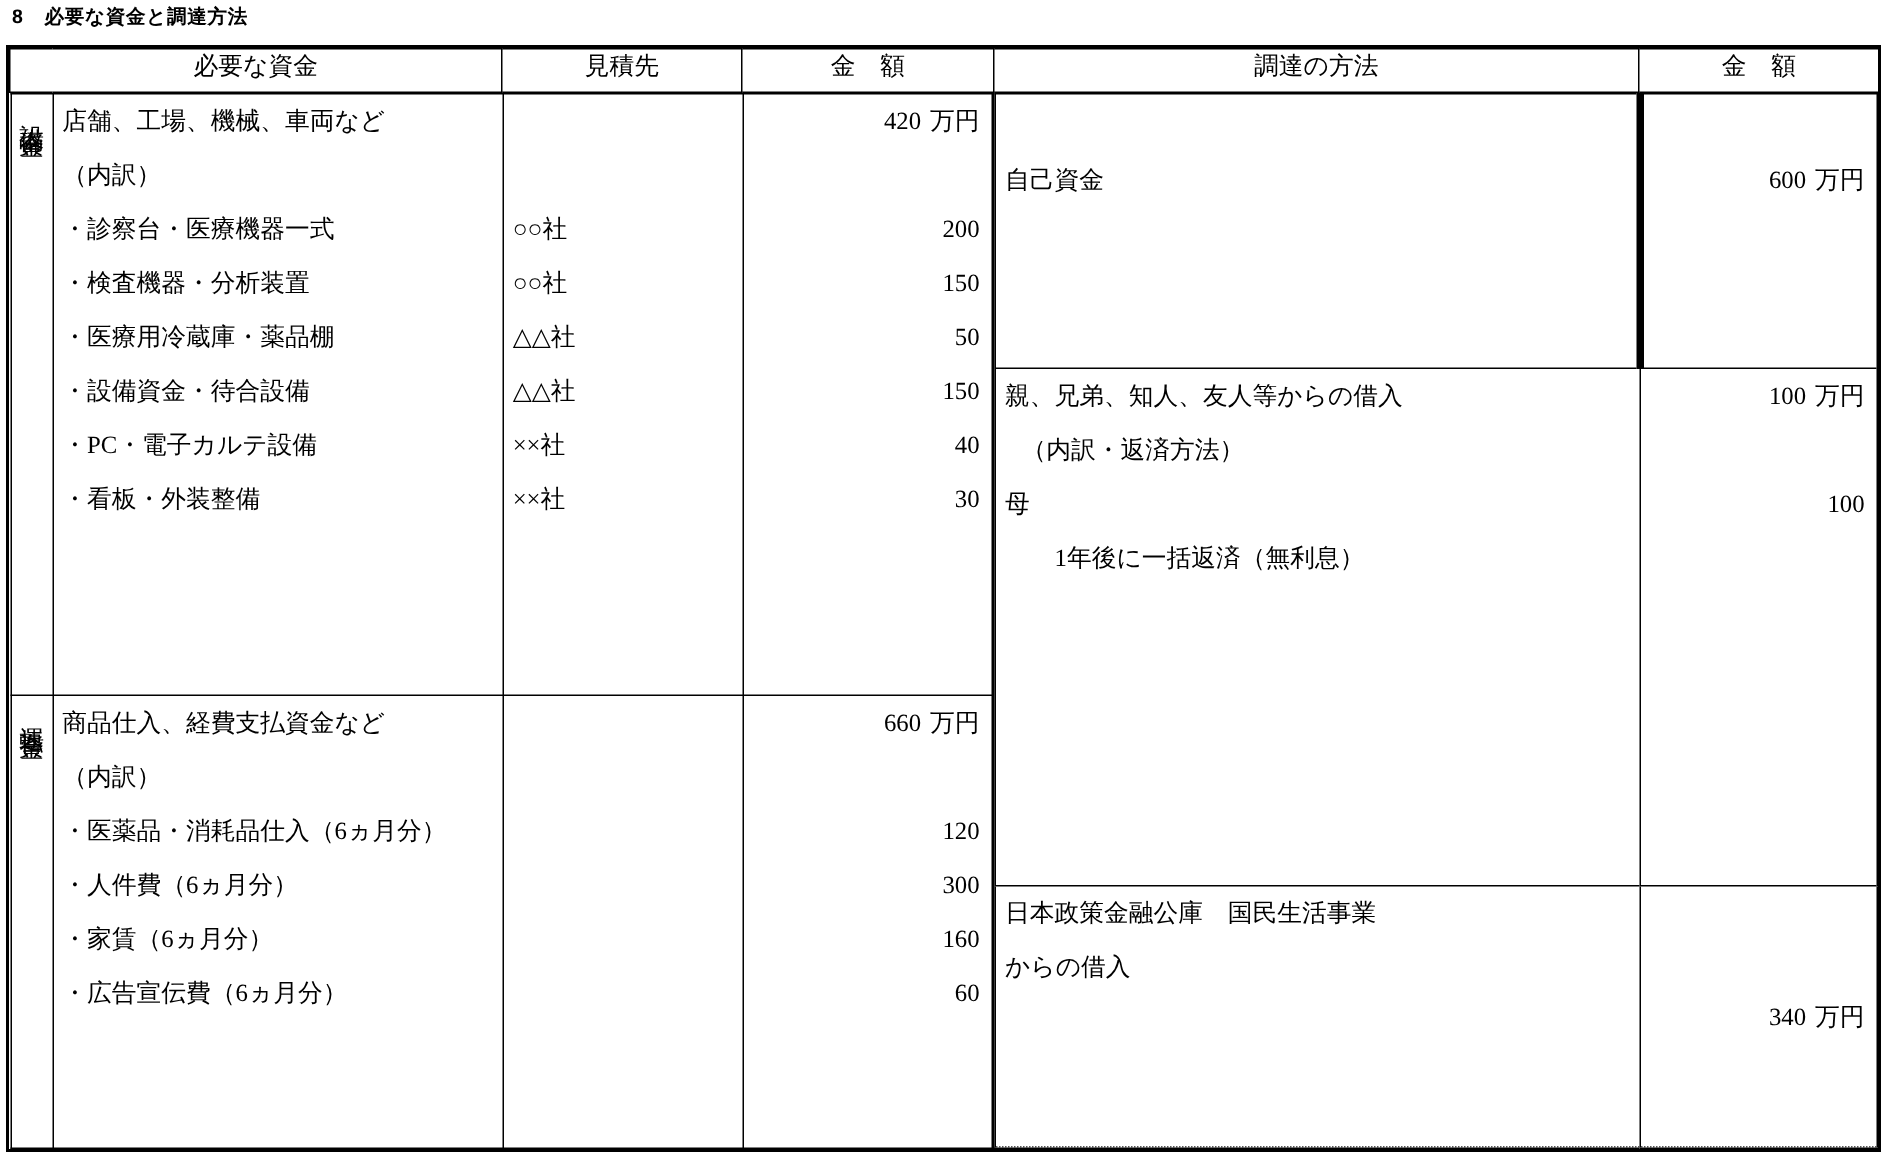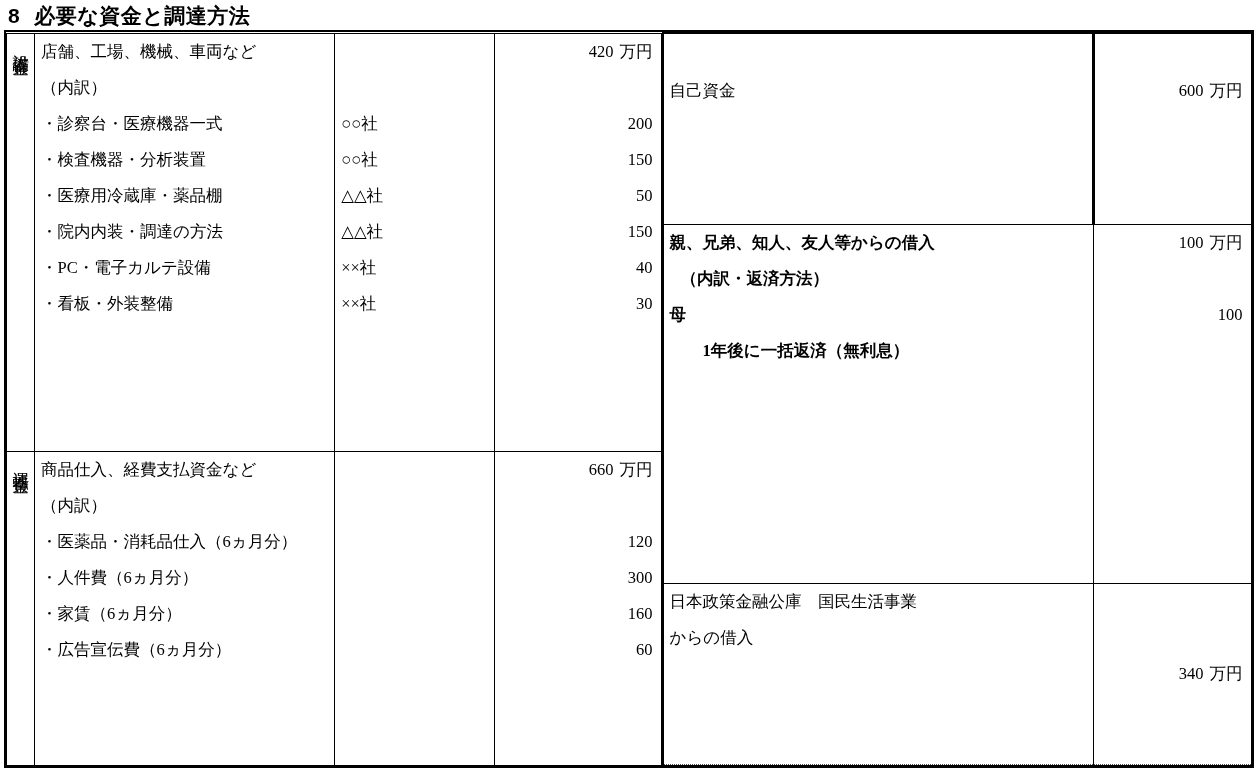--- a/index.html
+++ b/index.html
@@ -18,21 +18,21 @@
     position: relative;
     width: 1258px;
     height: 776px;
   }
   .section-title {
     position: absolute;
     left: 8px;
     top: 2px;
     font-family: "Liberation Sans", sans-serif;
     font-weight: bold;
-    font-size: 21px;
+    font-size: 13px;
     letter-spacing: 0.5px;
     white-space: nowrap;
   }
   .section-title .num {
     display: inline-block;
     margin-right: 14px;
   }
   .table-wrap {
     position: absolute;
     left: 4px;
@@ -129,20 +129,27 @@
       <colgroup>
         <col style="width:28px">
         <col style="width:300px">
         <col style="width:160px">
         <col style="width:168px">
         <col style="width:430px">
         <col style="width:160px">
       </colgroup>
 
       <tbody>
+          <tr>
+        <td class="hdr" colspan="2">必要な資金</td>
+        <td class="hdr">見積先</td>
+        <td class="hdr">金　額</td>
+        <td class="hdr">調達の方法</td>
+        <td class="hdr">金　額</td>
+      </tr>
 
       <tr>
 
         <td colspan="4" style="padding:0;border:0;">
           <table class="inner" style="height:100%;">
             <colgroup>
               <col style="width:28px">
               <col style="width:300px">
               <col style="width:160px">
               <col style="width:166px">
@@ -152,21 +159,21 @@
                   <tr>
               <td class="vlabel" style="border-right:1px solid #000;border-bottom:1px solid #000;">
                 <span class="vtext">設備資金</span>
               </td>
               <td style="border-right:1px solid #000;border-bottom:1px solid #000;">
                 <div class="row-line cell-pad-l">店舗、工場、機械、車両など</div>
                 <div class="row-line cell-pad-l">（内訳）</div>
                 <div class="row-line cell-pad-l">・診察台・医療機器一式</div>
                 <div class="row-line cell-pad-l">・検査機器・分析装置</div>
                 <div class="row-line cell-pad-l">・医療用冷蔵庫・薬品棚</div>
-                <div class="row-line cell-pad-l">・院内内装・調達の方法</div>
+                <div class="row-line cell-pad-l">・設備資金・待合設備</div>
                 <div class="row-line cell-pad-l">・PC・電子カルテ設備</div>
                 <div class="row-line cell-pad-l">・看板・外装整備</div>
               </td>
               <td style="border-right:1px solid #000;border-bottom:1px solid #000;">
                 <div class="row-line cell-pad-l">&nbsp;</div>
                 <div class="row-line cell-pad-l">&nbsp;</div>
                 <div class="row-line cell-pad-l">○○社</div>
                 <div class="row-line cell-pad-l">○○社</div>
                 <div class="row-line cell-pad-l">△△社</div>
                 <div class="row-line cell-pad-l">△△社</div>
@@ -224,28 +231,28 @@
               <col style="width:430px">
               <col style="width:158px">
             </colgroup>
 
             <tbody>
                   <tr>
               <td style="border-bottom:1px dotted #555;">
                 <div class="row-line tall cell-pad-l">&nbsp;</div>
                 <div class="row-line tall cell-pad-l">自己資金</div>
               </td>
-              <td style="border-bottom:1px dotted #555;border-left:3px solid #000000;">
+              <td style="border-bottom:1px dotted #555;border-left:5px solid #000000;">
                 <div class="row-line tall amt">&nbsp;</div>
                 <div class="row-line tall amt"><span>600</span><span class="unit">万円</span></div>
               </td>
             </tr>
 
             <tr>
-              <td style="border-bottom:1px dotted #555;font-weight:bold;">
+              <td style="border-bottom:1px dotted #555;">
                 <div class="row-line cell-pad-l">親、兄弟、知人、友人等からの借入</div>
                 <div class="row-line cell-pad-l indent1">（内訳・返済方法）</div>
                 <div class="row-line cell-pad-l">母</div>
                 <div class="row-line cell-pad-l indent2">1年後に一括返済（無利息）</div>
               </td>
               <td style="border-bottom:1px dotted #555;border-left:1px solid #000;">
                 <div class="row-line amt"><span>100</span><span class="unit">万円</span></div>
                 <div class="row-line amt">&nbsp;</div>
                 <div class="row-line amt">100</div>
                 <div class="row-line amt">&nbsp;</div>

